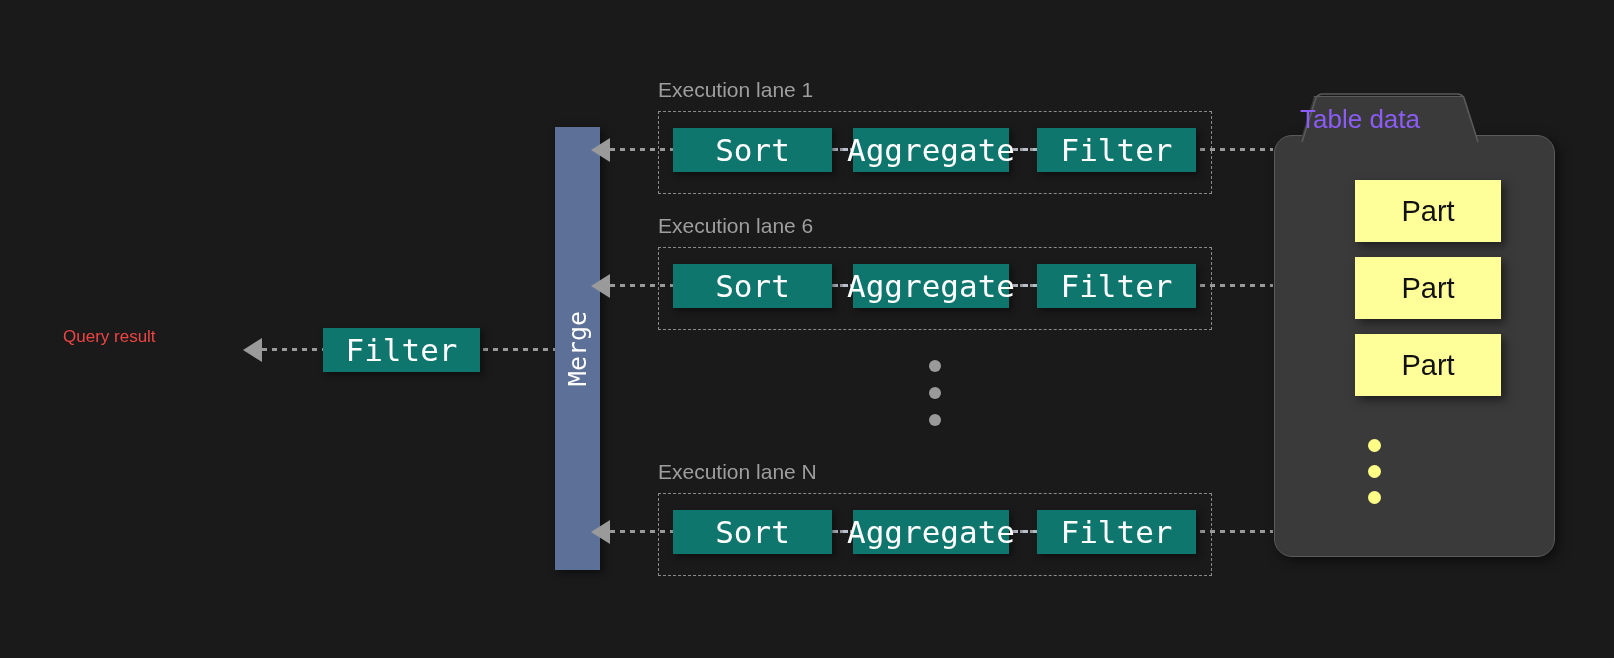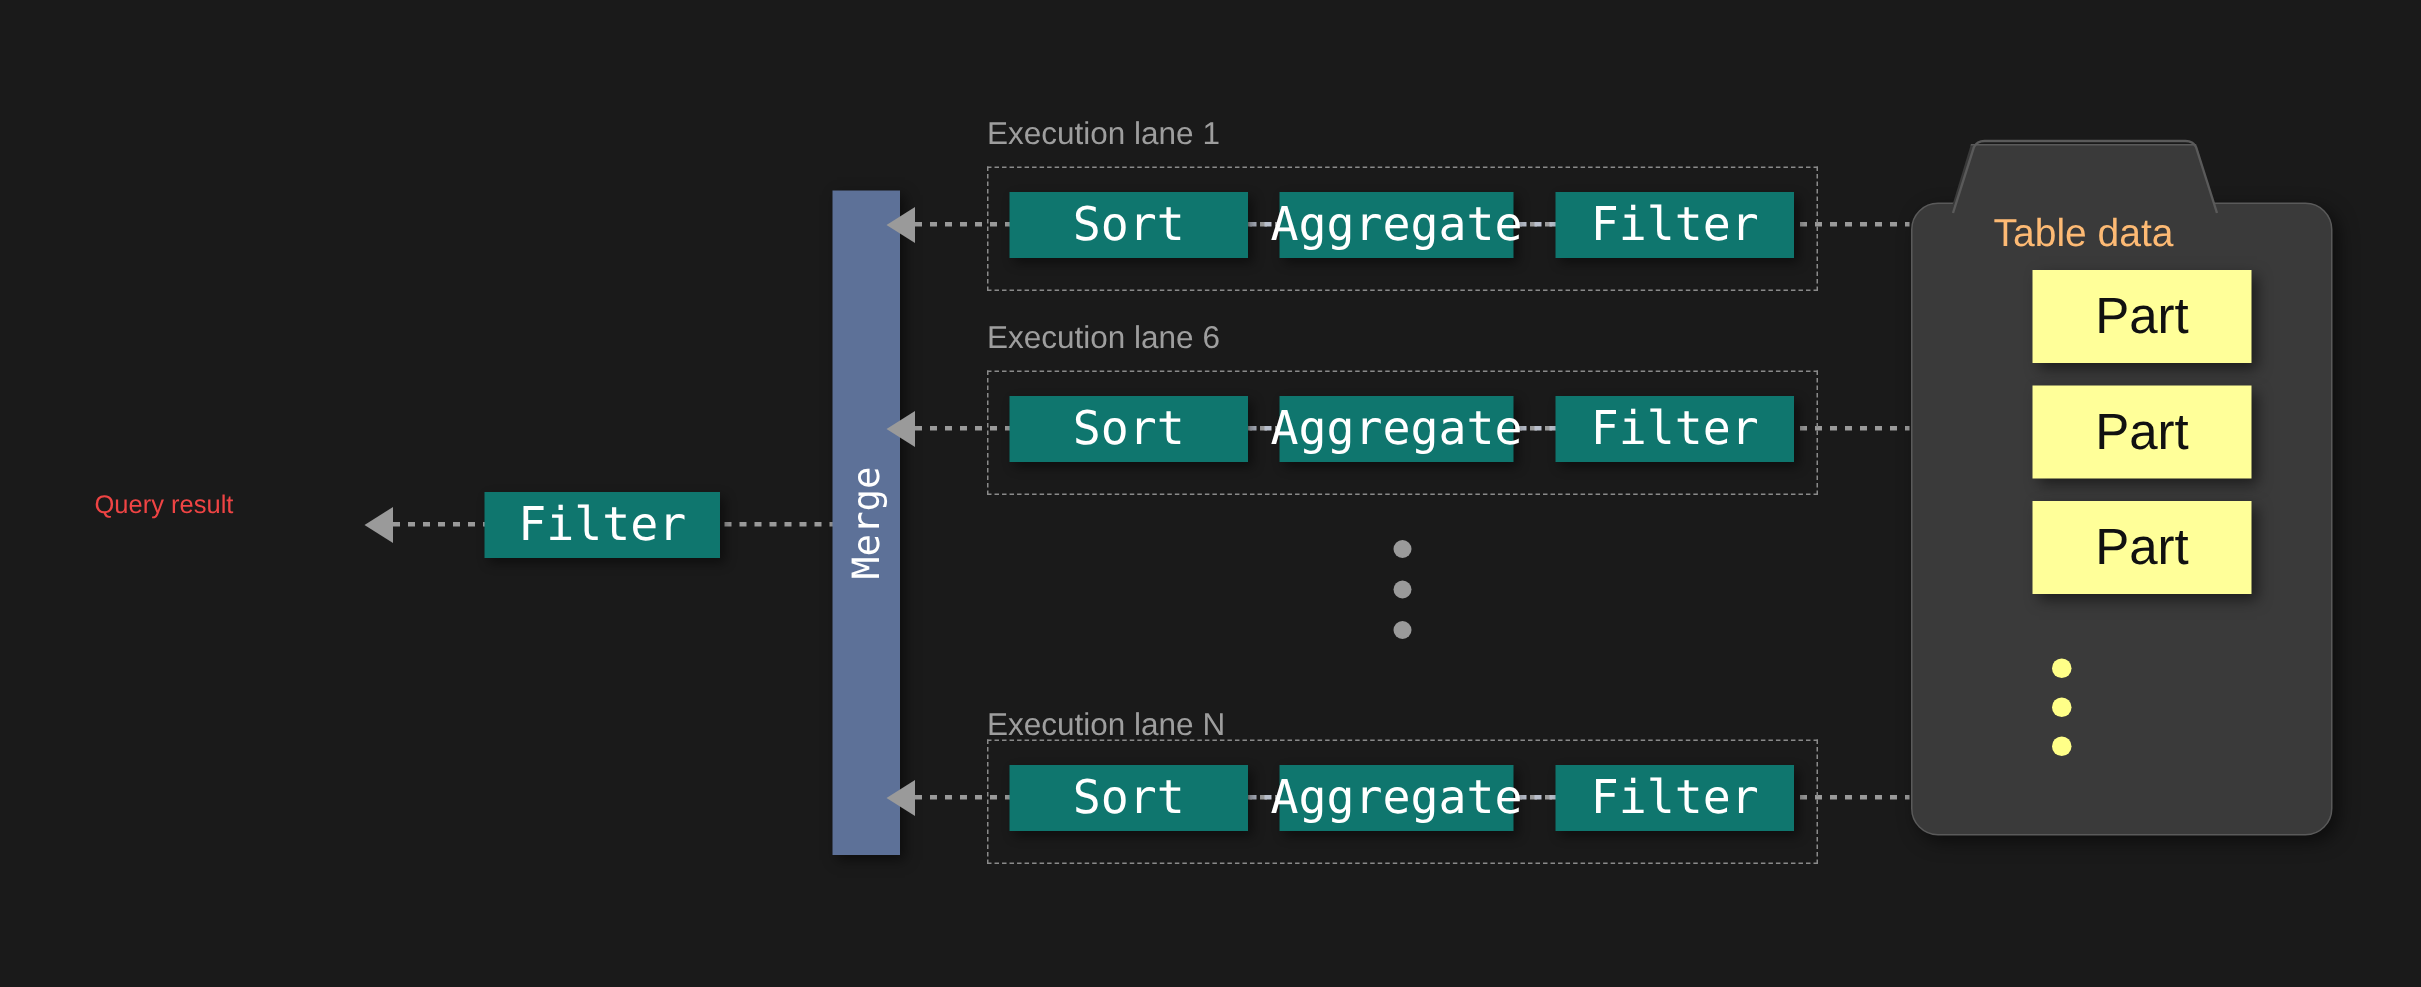--- a/index.html
+++ b/index.html
@@ -139,35 +139,34 @@
     z-index: 3;
     clip-path: polygon(14px 0, 164px 0, 178px 46px, 0 46px);
     display: flex;
     align-items: flex-start;
     justify-content: center;
   }
   #table-tab-label {
     position: absolute;
     left: 1300px; top: 104px;
     width: 178px;
-    text-align: center;
-    color: #fdba74;
+    text-align: left;
+    color: #8b5cf6;
     font-size: 26px;
     z-index: 5;
     white-space: nowrap;
-    margin-top: 36px;
   }
 
   .part-box {
     position: absolute;
     left: 1355px;
     width: 146px; height: 62px;
     background: #ffff99;
     color: #111111;
-    font-size: 34px;
+    font-size: 29px;
     display: flex;
     align-items: center;
     justify-content: center;
     box-shadow: 4px 4px 9px rgba(0,0,0,0.5);
     z-index: 4;
   }
   .part-dot {
     position: absolute;
     left: 1368px;
     width: 13px; height: 13px;
@@ -215,21 +214,21 @@
   <div class="arrow-left" style="left:591px; top:274px;"></div>
 
   <div class="op-box" style="left:673px; top:264px; width:159px;">Sort</div>
   <div class="op-box" style="left:853px; top:264px; width:156px;">Aggregate</div>
   <div class="op-box" style="left:1037px; top:264px; width:159px;">Filter</div>
 
   <div class="v-dot" style="left:929px; top:360px;"></div>
   <div class="v-dot" style="left:929px; top:387px;"></div>
   <div class="v-dot" style="left:929px; top:414px;"></div>
 
-  <div class="lane-label" style="left:658px; top:460px; width:552px;margin-top:12px;">Execution lane N</div>
+  <div class="lane-label" style="left:658px; top:460px; width:552px;">Execution lane N</div>
   <div class="lane-box" style="left:658px; top:493px; width:552px; height:81px;"></div>
 
   <div class="dot-line" style="left:610px; top:530px; width:663px;"></div>
   <div class="dot-line pale" style="left:673px; top:530px; width:523px;"></div>
   <div class="arrow-left" style="left:591px; top:520px;"></div>
 
   <div class="op-box" style="left:673px; top:510px; width:159px;">Sort</div>
   <div class="op-box" style="left:853px; top:510px; width:156px;">Aggregate</div>
   <div class="op-box" style="left:1037px; top:510px; width:159px;">Filter</div>
 

